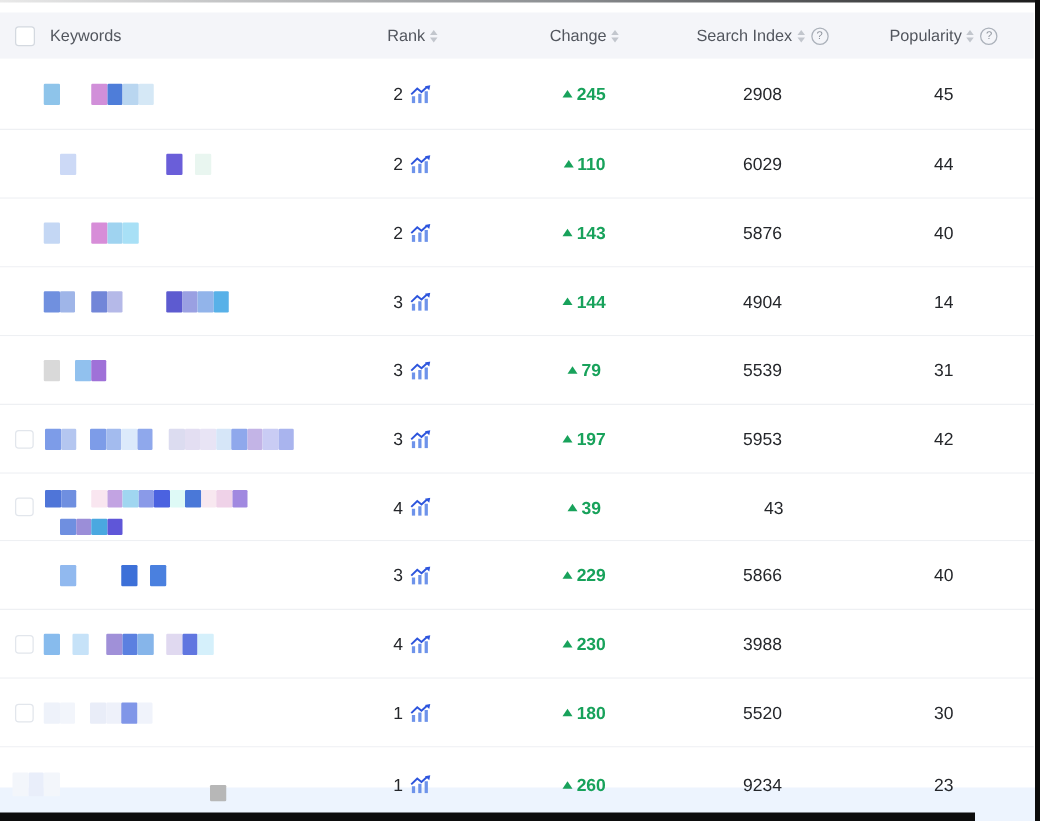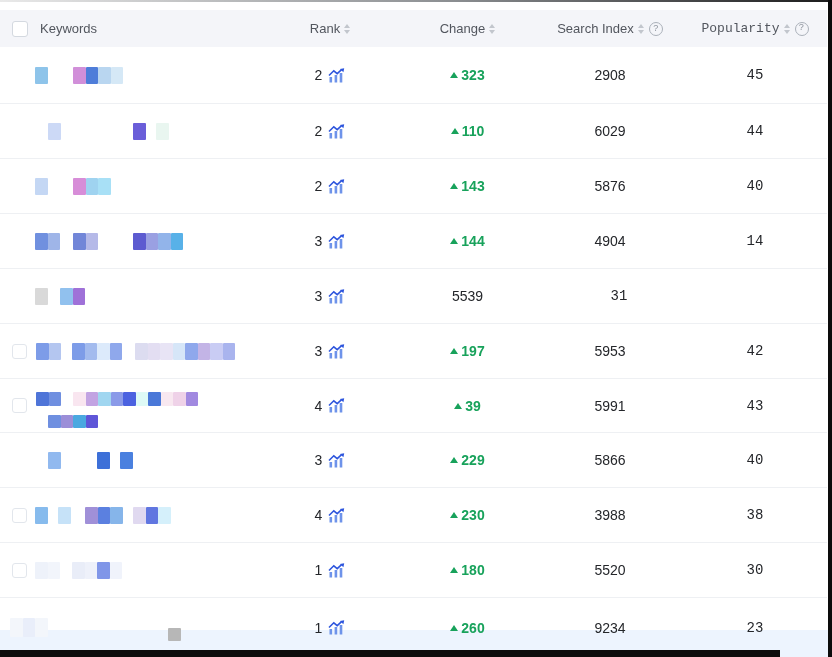--- a/index.html
+++ b/index.html
@@ -19,21 +19,21 @@
   }
   .thead {
     height: 37px;
     background: #f4f5f9;
     color: #52565e;
     font-size: 13px;
   }
   .th { display:flex; align-items:center; }
   .th-center { justify-content:center; }
   .th-label { white-space:nowrap; }
-  .c-pop { padding-left:18px;font-family:Liberation Mono, monospace; }
+  .c-pop { padding-left:18px; }
 
   .checkbox {
     width:16px; height:16px;
     background:#fff;
     border:1px solid #d4d9e0;
     border-radius:3px;
     margin-left:12px;
     display:inline-block;
   }
   .row-checkbox {
@@ -172,21 +172,21 @@
       <svg class="trend-icon" width="17" height="15" viewBox="0 0 17 15">
         <rect x="1.5" y="9" width="2.6" height="5.5" fill="#6e93ea"></rect>
         <rect x="6.6" y="7" width="2.6" height="7.5" fill="#6e93ea"></rect>
         <rect x="11.7" y="5" width="2.6" height="9.5" fill="#6e93ea"></rect>
         <path d="M1 7.5 L5.8 2.8 L9.2 5.6 L13.6 1.6" stroke="#2d55dd" stroke-width="1.6" fill="none"></path>
         <polygon points="16.2,0.2 11.9,1.0 15.4,4.2" fill="#2d55dd"></polygon>
       </svg>
     </div>
     <div class="cell cell-center">
       <span class="up-tri"></span>
-      <span class="chg">323</span>
+      <span class="chg">245</span>
     </div>
     <div class="cell cell-center num-val">2908</div>
     <div class="cell cell-center num-val c-pop">45</div>
   </div>
         <div class="trow grid-cols" style="height: 55px;">
     <div class="cell">
       <span class="row-checkbox" style="visibility: hidden;"></span>
     </div>
     <div class="cell kw-cell">
             <span class="blk" style="left: 13px; top: calc(50% - 8.5px); height: 17px; background: rgb(204, 217, 246);"></span>
@@ -279,20 +279,24 @@
           </div>
     <div class="cell cell-center">
       <span class="rank-num">3</span>
       <svg class="trend-icon" width="17" height="15" viewBox="0 0 17 15">
         <rect x="1.5" y="9" width="2.6" height="5.5" fill="#6e93ea"></rect>
         <rect x="6.6" y="7" width="2.6" height="7.5" fill="#6e93ea"></rect>
         <rect x="11.7" y="5" width="2.6" height="9.5" fill="#6e93ea"></rect>
         <path d="M1 7.5 L5.8 2.8 L9.2 5.6 L13.6 1.6" stroke="#2d55dd" stroke-width="1.6" fill="none"></path>
         <polygon points="16.2,0.2 11.9,1.0 15.4,4.2" fill="#2d55dd"></polygon>
       </svg>
+    </div>
+    <div class="cell cell-center">
+      <span class="up-tri"></span>
+      <span class="chg">79</span>
     </div>
     <div class="cell cell-center num-val">5539</div>
     <div class="cell cell-center num-val c-pop">31</div>
   </div>
         <div class="trow grid-cols" style="height: 55px;">
     <div class="cell">
       <span class="row-checkbox"></span>
     </div>
     <div class="cell kw-cell">
             <span class="blk" style="left: 1px; top: calc(50% - 8.5px); height: 17px; background: rgb(125, 156, 232);"></span>
@@ -356,21 +360,20 @@
         <rect x="6.6" y="7" width="2.6" height="7.5" fill="#6e93ea"></rect>
         <rect x="11.7" y="5" width="2.6" height="9.5" fill="#6e93ea"></rect>
         <path d="M1 7.5 L5.8 2.8 L9.2 5.6 L13.6 1.6" stroke="#2d55dd" stroke-width="1.6" fill="none"></path>
         <polygon points="16.2,0.2 11.9,1.0 15.4,4.2" fill="#2d55dd"></polygon>
       </svg>
     </div>
     <div class="cell cell-center">
       <span class="up-tri"></span>
       <span class="chg">39</span>
     </div>
-    <div class="cell cell-center num-val">5991</div>
     <div class="cell cell-center num-val c-pop">43</div>
   </div>
         <div class="trow grid-cols" style="height: 55px;">
     <div class="cell">
       <span class="row-checkbox" style="visibility: hidden;"></span>
     </div>
     <div class="cell kw-cell">
             <span class="blk" style="left: 13px; top: calc(50% - 8.5px); height: 17px; background: rgb(145, 185, 239);"></span>
             <span class="blk" style="left: 62px; top: calc(50% - 8.5px); height: 17px; background: rgb(61, 112, 216);"></span>
             <span class="blk" style="left: 85px; top: calc(50% - 8.5px); height: 17px; background: rgb(74, 128, 223);"></span>
@@ -414,21 +417,20 @@
         <rect x="11.7" y="5" width="2.6" height="9.5" fill="#6e93ea"></rect>
         <path d="M1 7.5 L5.8 2.8 L9.2 5.6 L13.6 1.6" stroke="#2d55dd" stroke-width="1.6" fill="none"></path>
         <polygon points="16.2,0.2 11.9,1.0 15.4,4.2" fill="#2d55dd"></polygon>
       </svg>
     </div>
     <div class="cell cell-center">
       <span class="up-tri"></span>
       <span class="chg">230</span>
     </div>
     <div class="cell cell-center num-val">3988</div>
-    <div class="cell cell-center num-val c-pop">38</div>
   </div>
         <div class="trow grid-cols" style="height: 55px;">
     <div class="cell">
       <span class="row-checkbox"></span>
     </div>
     <div class="cell kw-cell">
             <span class="blk" style="left: 0px; top: calc(50% - 8.5px); height: 17px; background: rgb(238, 242, 250);"></span>
             <span class="blk" style="left: 12.5px; top: calc(50% - 8.5px); height: 17px; background: rgb(242, 245, 251);"></span>
             <span class="blk" style="left: 37px; top: calc(50% - 8.5px); height: 17px; background: rgb(233, 237, 248);"></span>
             <span class="blk" style="left: 49.5px; top: calc(50% - 8.5px); height: 17px; background: rgb(238, 241, 250);"></span>

